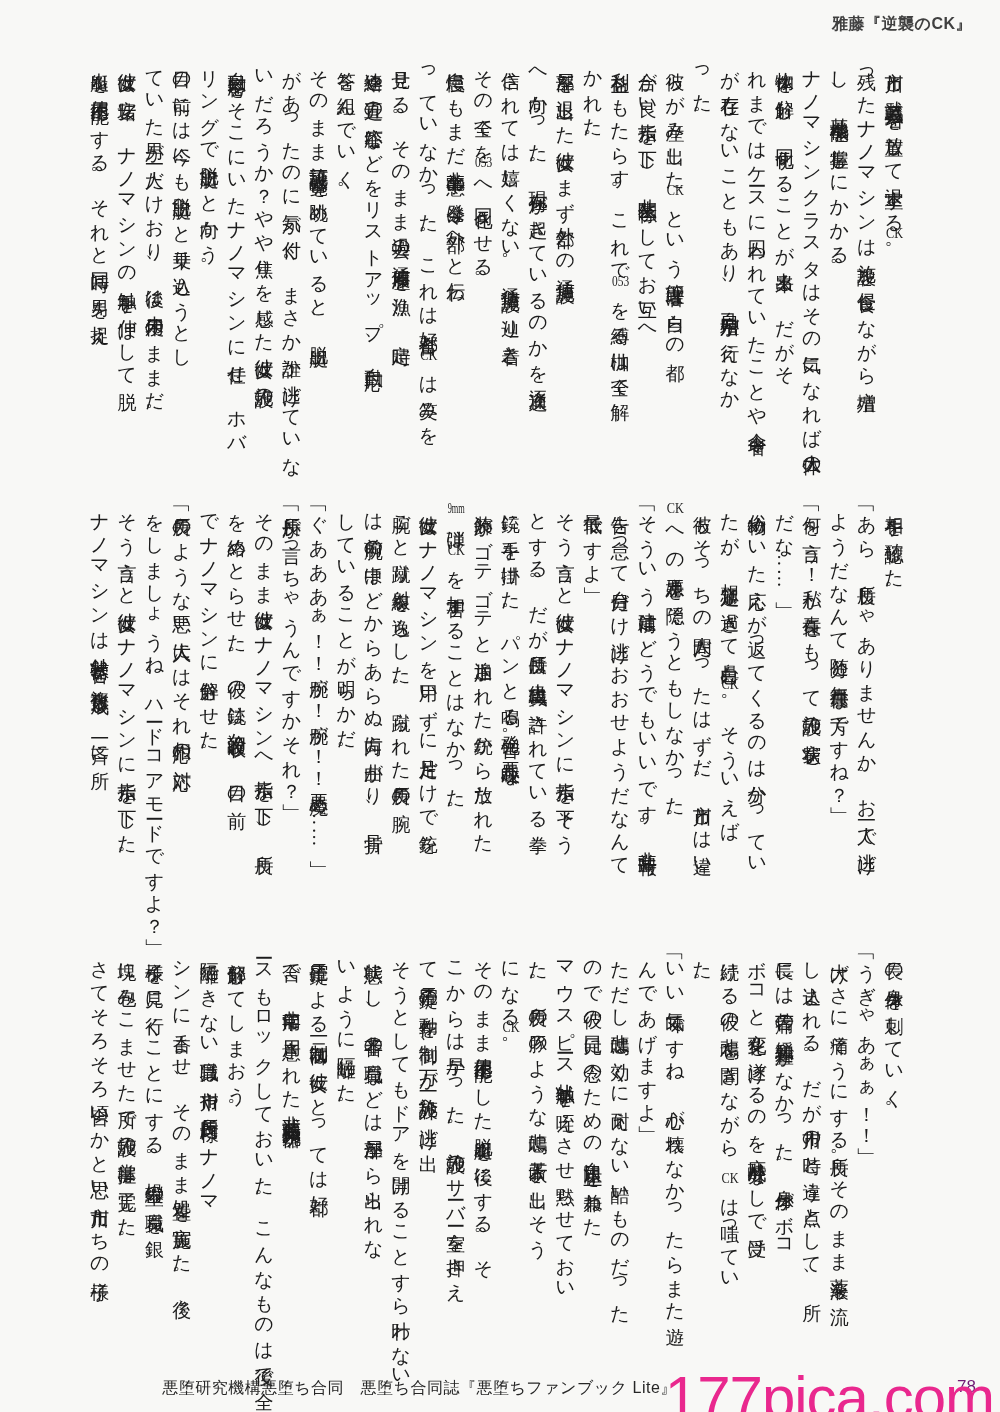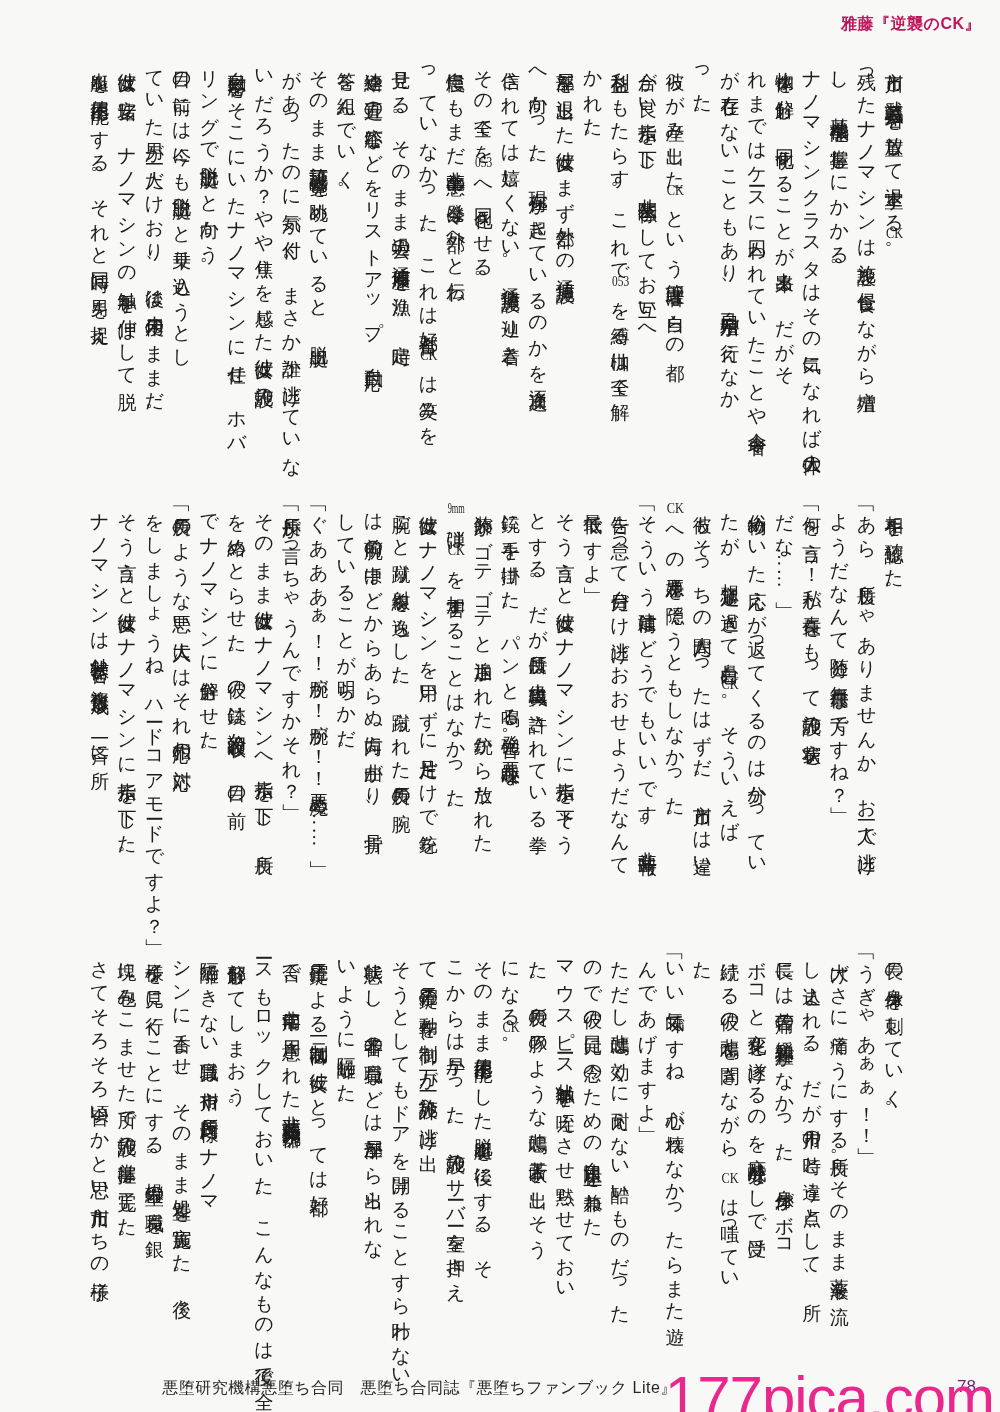--- a/index.html
+++ b/index.html
@@ -4,23 +4,23 @@
 <style>
   html,body{margin:0;padding:0;}
   body{
     width:1000px;height:1412px;position:relative;overflow:hidden;
     background:#f8f8f6;
     font-family:"Liberation Serif","DejaVu Serif",serif;
     color:#1c1c1c;
   }
   .page{position:absolute;inset:0;}
   .header-title{
-    position:absolute;top:14px;right:19px;
+    position:absolute;top:14px;right:28px;
     font-family:"Liberation Sans","DejaVu Sans",sans-serif;
-    font-size:16px;font-weight:bold;color:#be185d;letter-spacing:0.5px;
+    font-size:16px;font-weight:bold;color:#404040;letter-spacing:0.5px;
   }
   .tsection{
     position:absolute;left:86px;width:822px;
     display:flex;flex-direction:row-reverse;justify-content:flex-start;
   }
   #section1{top:57px;height:430px;}
   #section2{top:500px;height:434px;}
   #section3{top:948px;height:430px;}
   .tcol{
     writing-mode:vertical-rl;text-orientation:mixed;

